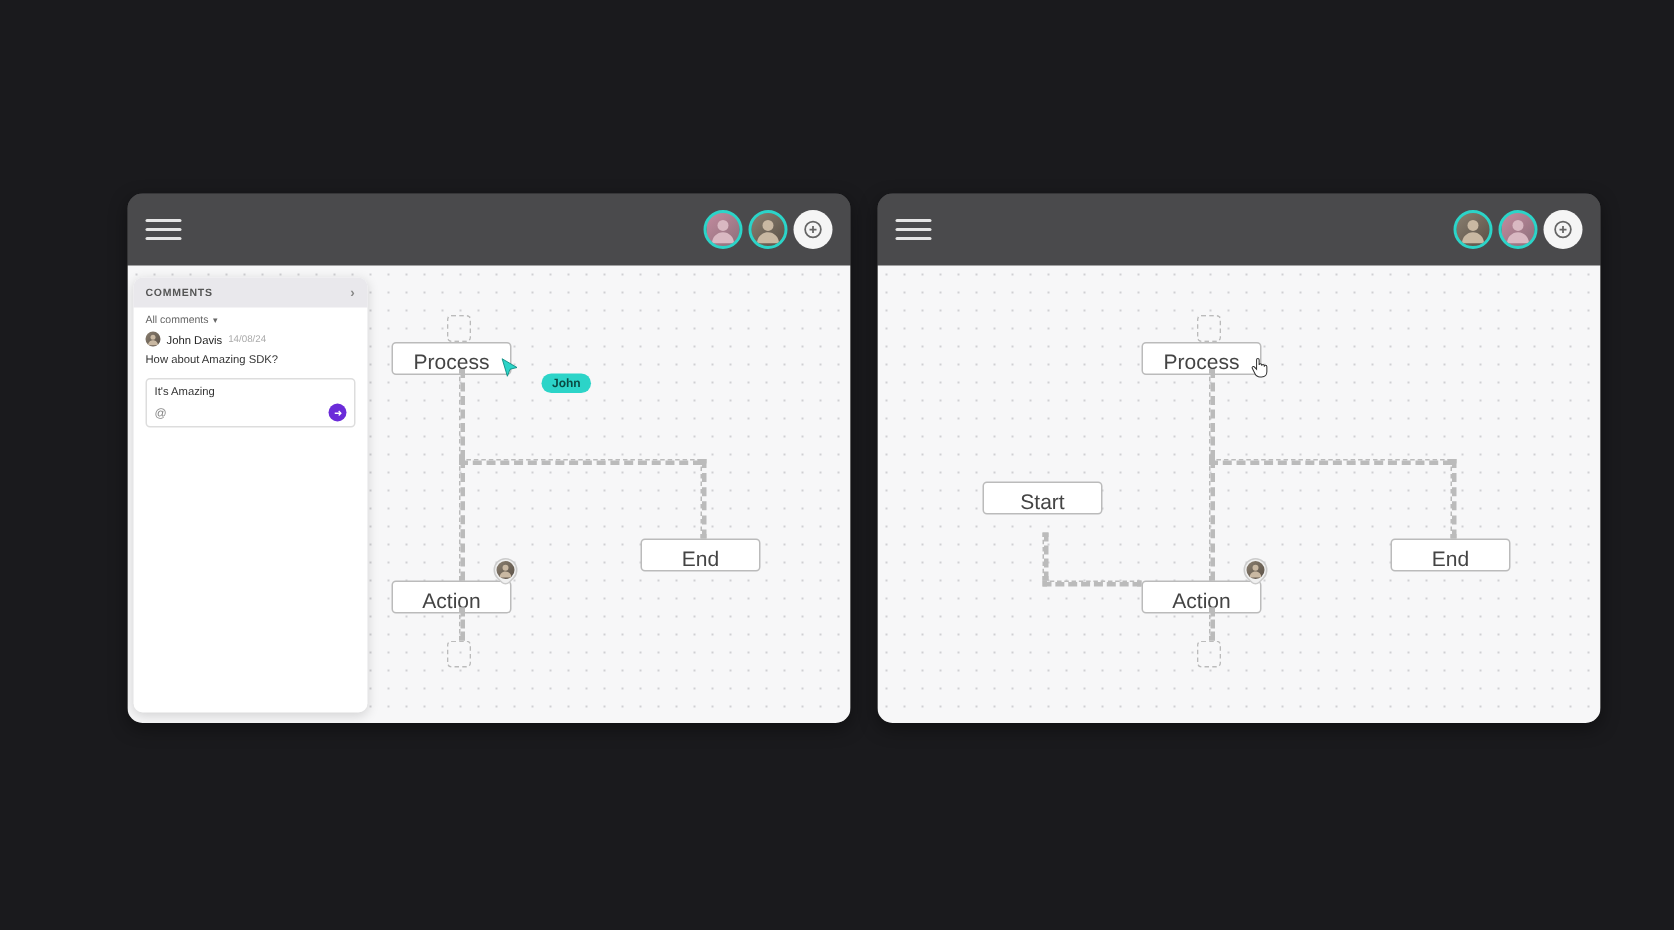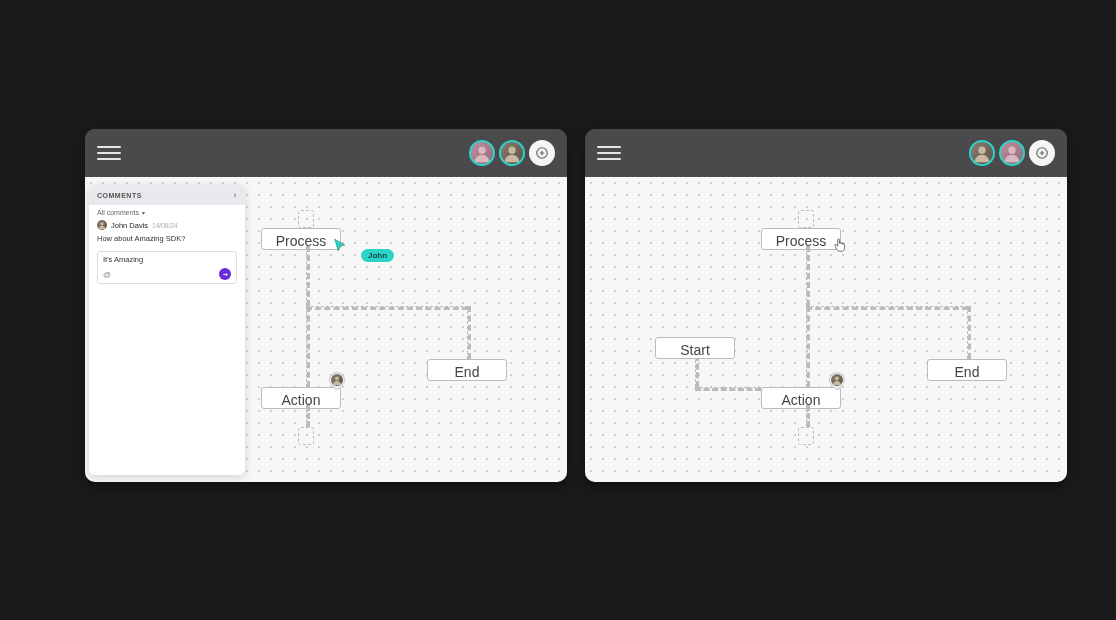--- a/index.html
+++ b/index.html
@@ -365,21 +365,21 @@
     </svg>
 
     <div class="connector" style="left:221px; top:69px; width:0; height:60px; border-left:1px dashed #bbb;"></div>
     <div class="connector" style="left:221px; top:129px; width:0; height:81px; border-left:1px dashed #bbb;"></div>
     <div class="connector" style="left:221px; top:129px; width:162px; height:0; border-top:1px dashed #bbb;"></div>
     <div class="connector" style="left:382px; top:129px; width:0; height:53px; border-left:1px dashed #bbb;"></div>
 
     <div class="connector" style="left:110px; top:210px; width:66px; height:0; border-top:1px dashed #bbb;"></div>
     <div class="connector" style="left:110px; top:178px; width:0; height:32px; border-left:1px dashed #bbb;"></div>
 
-    <div class="node w80" style="left:70px; top:160px;">
+    <div class="node w80" style="left:70px; top:144px;">
       <span>Start</span>
     </div>
 
     <div class="node w80" style="left:342px; top:182px;">
       <span>End</span>
     </div>
 
     <div class="node w80" style="left:176px; top:210px;">
       <span>Action</span>
     </div>

